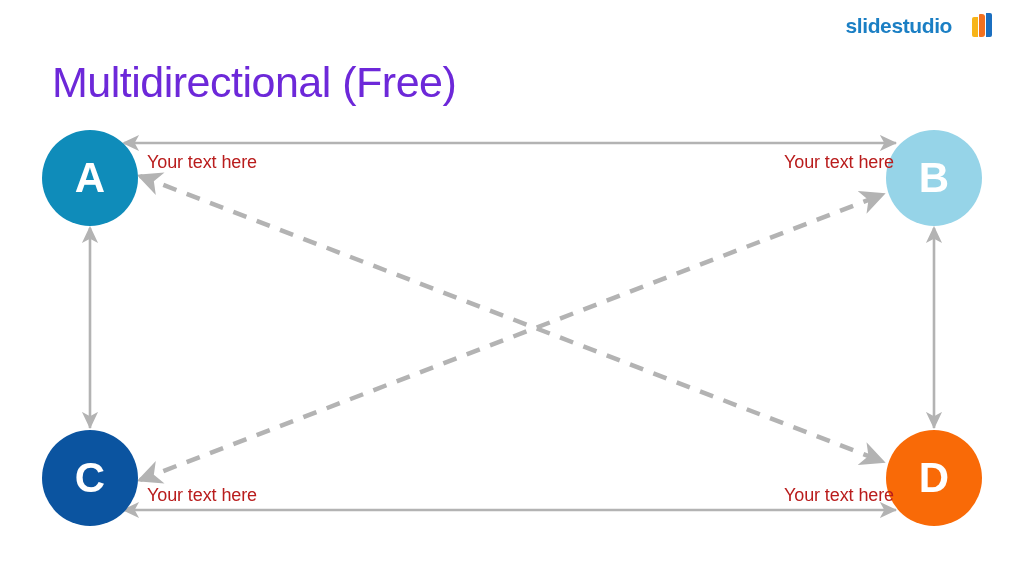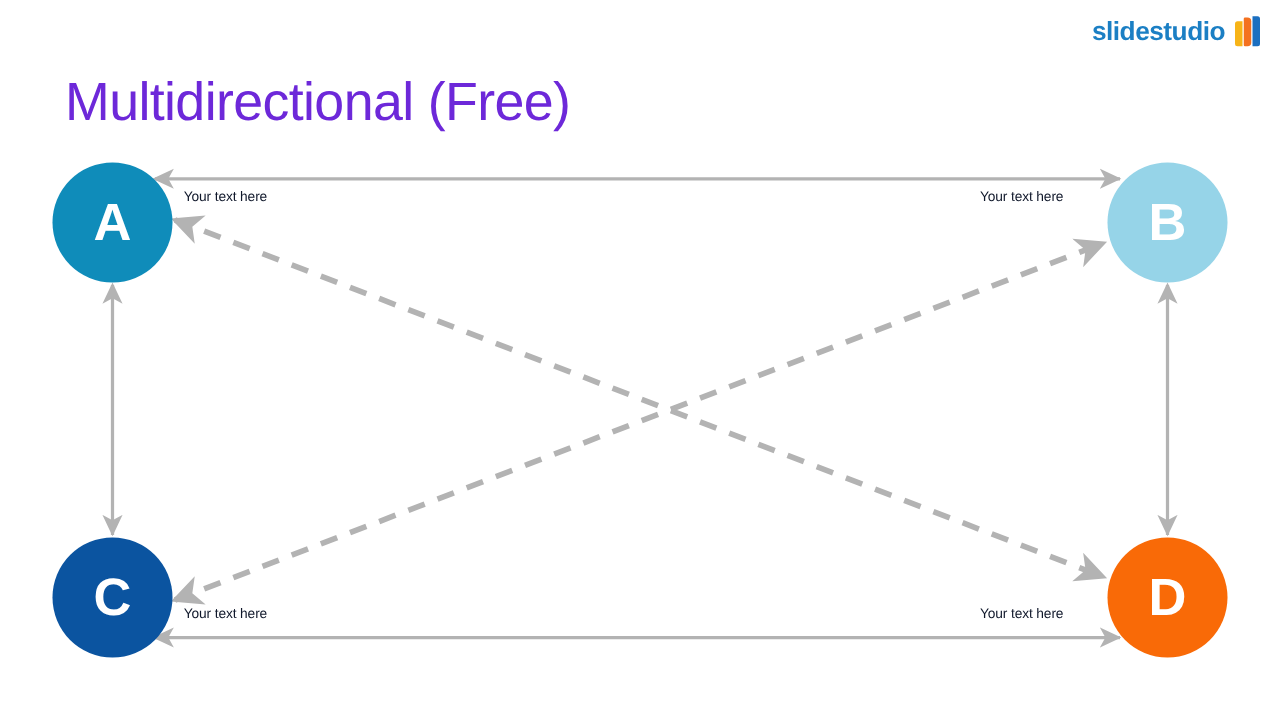--- a/index.html
+++ b/index.html
@@ -16,24 +16,24 @@
     width: 1024px;
     height: 576px;
     background: #ffffff;
     overflow: hidden;
   }
 
   
   #logo {
     position: absolute;
     top: 13px;
-    right: 16px;
+    right: 32px;
     display: flex;
     align-items: center;
-    gap: 8px;
+    gap: 20px;
   }
   #logo-text {
     font-family: "Liberation Sans", sans-serif;
     font-size: 21px;
     font-weight: bold;
     letter-spacing: -0.4px;
     color: #1b7fc4;
     line-height: 1;
   }
   #logo-mark {
@@ -89,22 +89,22 @@
   }
   #node-a { left: 42px;  top: 130px; background: #0f8cba; }
   #node-b { left: 886px; top: 130px; background: #96d4e8; }
   #node-c { left: 42px;  top: 430px; background: #0b54a0; }
   #node-d { left: 886px; top: 430px; background: #f96a07; }
 
   
   .edge-label {
     position: absolute;
     font-family: "Liberation Sans", sans-serif;
-    font-size: 11px;
-    color: #0f172a;
+    font-size: 18px;
+    color: #b91c1c;
     white-space: nowrap;
     letter-spacing: -0.1px;
   }
   #label-ab { left: 147px; top: 152px; }
   #label-ba { left: 784px; top: 152px; text-align: right; }
   #label-cd { left: 147px; top: 485px; }
   #label-dc { left: 784px; top: 485px; text-align: right; }
 </style>
 </head>
 <body>

